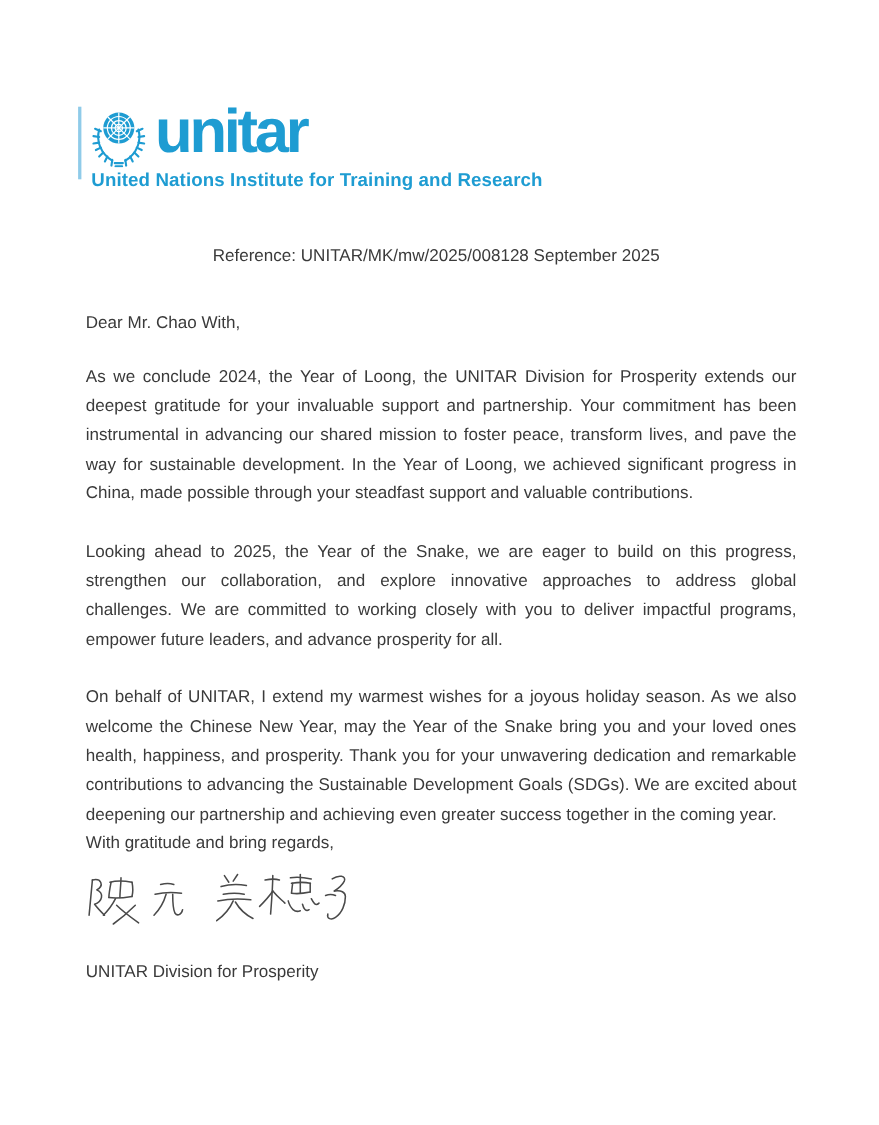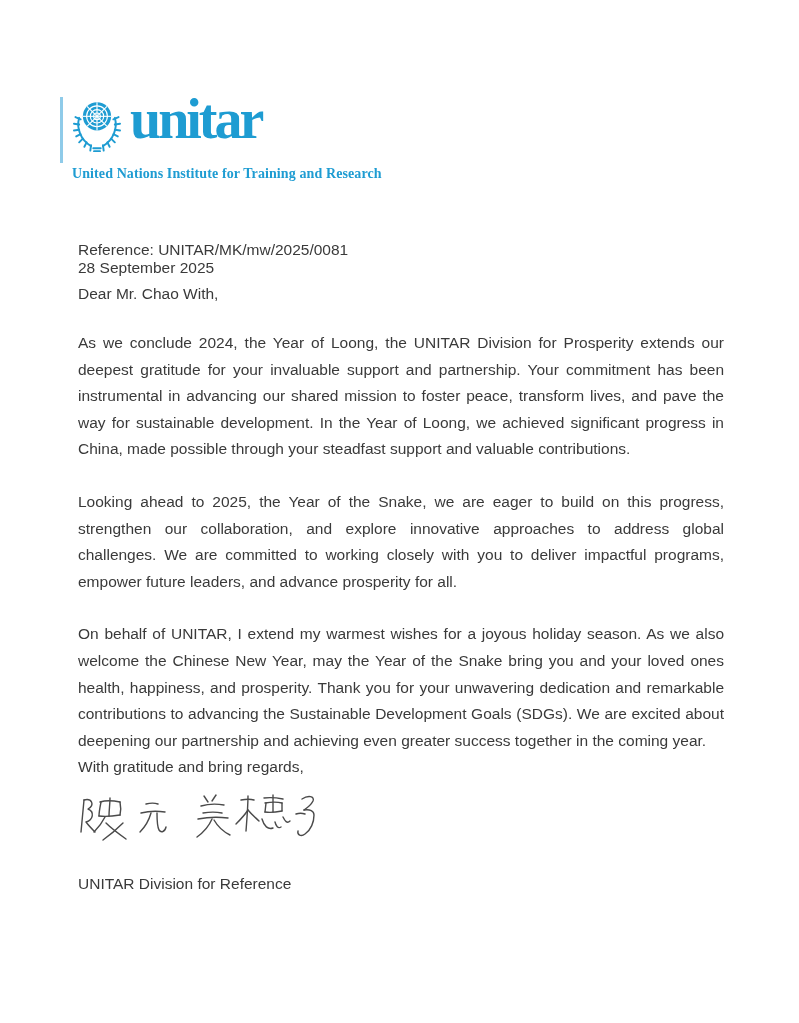--- a/index.html
+++ b/index.html
@@ -7,39 +7,38 @@
   .page {
     position:relative;
     width:799px; height:1023px;
     background:#ffffff;
     font-family:"Liberation Sans", sans-serif;
     color:#3a3a3a;
     overflow:hidden;
   }
 
   
-  .logo { position:absolute; left:60px; top:97px; display:flex; gap:9px;font-family:Liberation Serif, serif; }
+  .logo { position:absolute; left:71px; top:97px; display:flex; gap:9px; }
   .logo-bar { width:3px; height:66px; background:#8FCBE9; }
   .logo-main { display:flex; flex-direction:column; }
   .logo-row { display:flex; align-items:flex-start; gap:8px; }
   .emblem { width:50px; height:55px; }
   .wordmark {
     font-size:56px; font-weight:700; letter-spacing:-3px;
     color:#1E9CD2; line-height:48px; margin-top:-2px;
   }
-  .tagline { margin-top:14px; font-size:14px; color:#1E9CD2; letter-spacing:.1px; }
+  .tagline { margin-top:2px; font-size:17px; color:#1E9CD2; letter-spacing:.1px; }
   .tagline .b1 { font-weight:700; }
   .tagline .b2 { font-weight:600; }
 
   
   .ref-row {
-    position:absolute; left:78px; right:84px; top:241px;
-    display:flex; justify-content:flex-start;
+    position:absolute; left:78px; right:84px; top:224px;
+    display:flex; justify-content:center;
     font-size:15.5px;
-    flex-direction:column;
   }
   .salutation { position:absolute; left:78px; top:285px; font-size:15.5px; }
   .bodyblock { position:absolute; left:78px; right:75px; top:330px; }
   .bodyblock p {
     font-size:15.5px; line-height:26.6px;
     text-align:justify;
     margin-bottom:26px;
   }
   .closing { margin-top:-26px; font-size:15.5px; line-height:26.6px; }
 
@@ -162,17 +161,17 @@
         <path d="M205,31 C207,35 209,38 212,35"></path>
 
         <path d="M224,13 C230,9 237,10 235,15 C233,19 229,22 226,24"></path>
         <path d="M226,24 C232,23 236,25 236,29 C236,36 233,44 227,48 C223,51 219,49 220,45"></path>
         <path d="M218,28 C221,27 224,27 227,28"></path>
       </g>
     </svg>
   </div>
 
   <div class="signer">
-    <div>UNITAR Division for Reference</div>
+    <div>UNITAR Division for Prosperity</div>
   </div>
 
 
 </div>
 
 </body></html>

